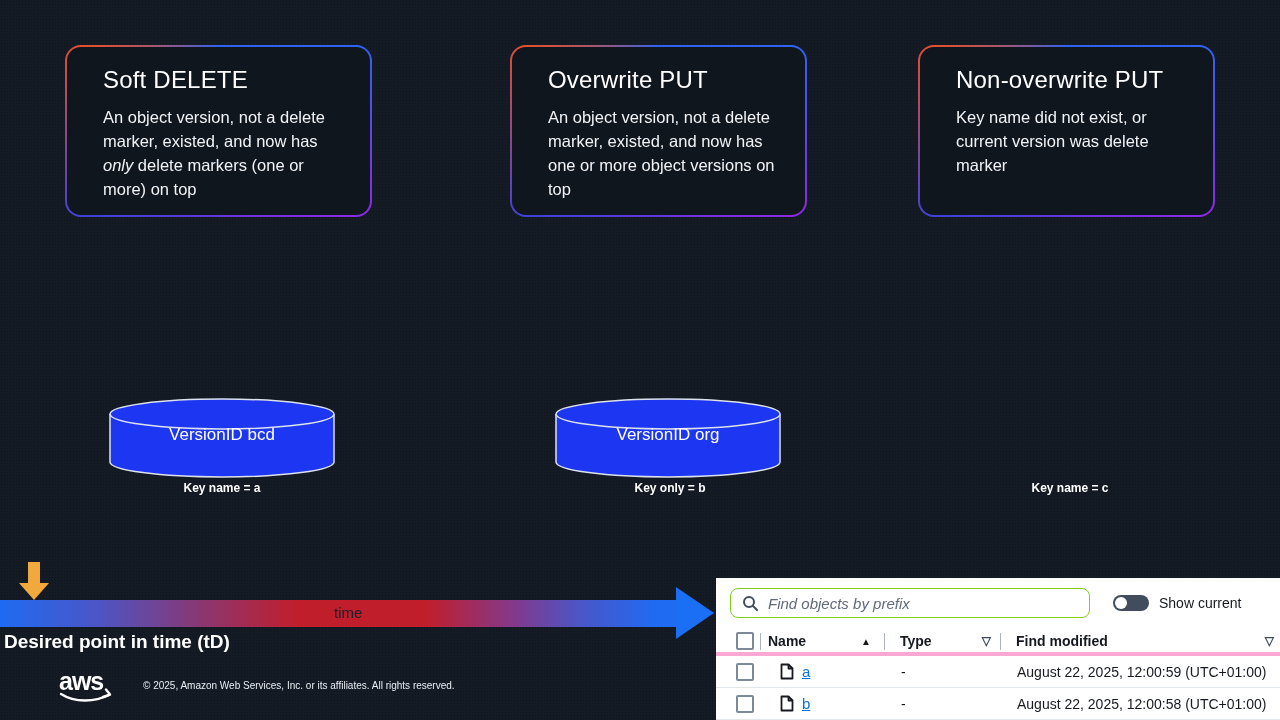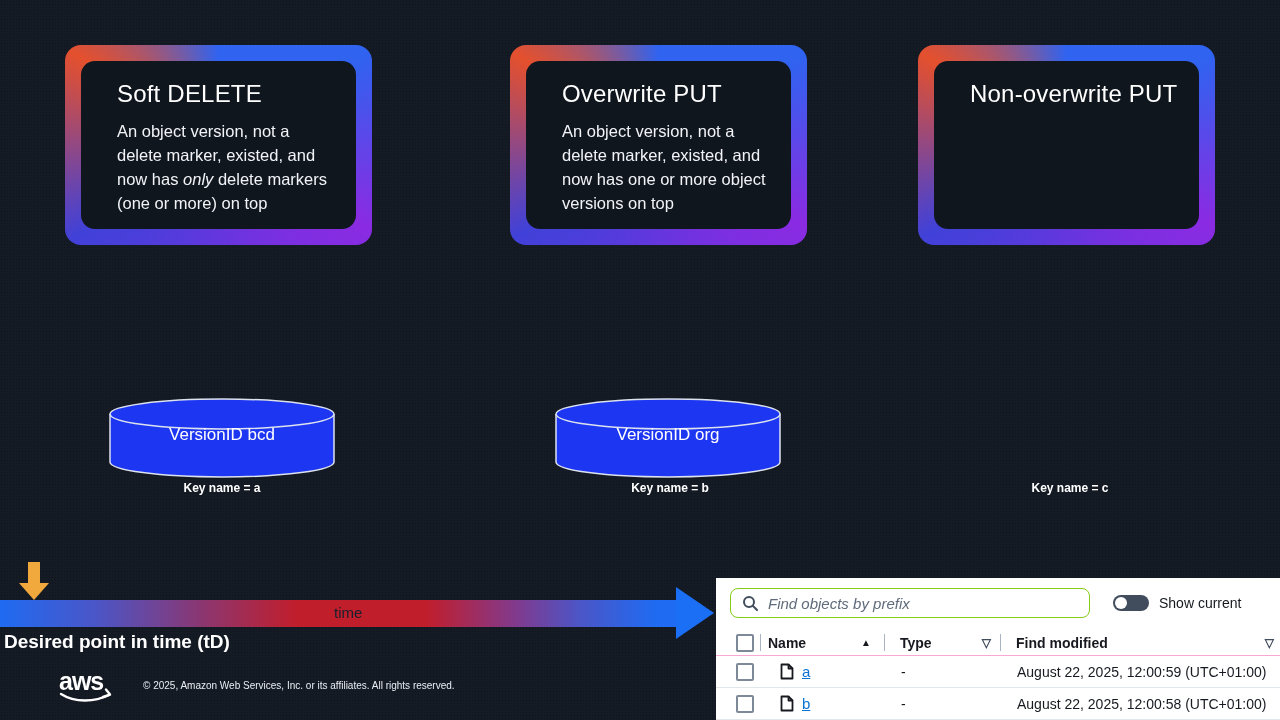--- a/index.html
+++ b/index.html
@@ -6,21 +6,21 @@
   .slide{
     position:relative;width:1280px;height:720px;overflow:hidden;
     background:#151b25;
     background-image:radial-gradient(rgba(0,0,0,.28) 1px, transparent 1px);
     background-size:3px 3px;
     font-family:"Liberation Sans",sans-serif;
     -webkit-font-smoothing:antialiased;
   }
   
   .card{
-    position:absolute;top:45px;height:200px;border-radius:16px;padding:16px;
+    position:absolute;top:45px;height:172px;border-radius:16px;padding:2px;
     background:conic-gradient(from 0deg,
       #2f63f0 16%, #8a2be2 33%, #4141d8 66%, #e4502d 84%, #2f63f0 100%);
     box-sizing:border-box;
   }
   .card-inner{
     width:100%;height:100%;border-radius:14px;background:#10161e;
     box-sizing:border-box;padding:19px 20px 0 36px;color:#fff;
   }
   .card-title{font-size:24px;font-weight:500;letter-spacing:.2px;margin:0 0 11px 0;color:#ffffff;}
   .card-body{font-size:16.5px;line-height:24px;color:#f1f3f7;max-width:272px;}
@@ -76,21 +76,21 @@
   }
   .search-box input::placeholder{font-style:italic;color:#5f6b7a;}
   .toggle{
     margin-left:23px;width:36px;height:16px;border-radius:9px;background:#414d5c;
     position:relative;flex:0 0 auto;cursor:pointer;
   }
   .toggle .knob{position:absolute;left:2px;top:2px;width:12px;height:12px;border-radius:50%;background:#fff;}
   .toggle-label{margin-left:10px;font-size:14px;color:#16191f;}
   .t-header{
     display:flex;align-items:center;position:absolute;left:0;top:52px;width:564px;height:26px;
-    font-weight:700;font-size:14px;border-bottom:1px solid #f9a8d4;box-sizing:border-box;
+    font-weight:700;font-size:14px;border-bottom:4px solid #f9a8d4;box-sizing:border-box;
   }
   .vdiv{width:1px;height:17px;background:#aab4c0;flex:0 0 auto;}
   .cell{display:flex;align-items:center;box-sizing:border-box;}
   .cell-check{flex:0 0 44px;padding-left:20px;}
   .cell-name{flex:0 0 123px;padding:0 13px 0 7px;justify-content:space-between;}
   .cell-type{flex:0 0 115px;padding:0 9px 0 15px;justify-content:space-between;}
   .cell-mod{flex:1;padding:0 6px 0 15px;justify-content:space-between;}
   .sort-ic{font-size:10px;color:#16191f;}
   .filter-ic{font-size:12px;color:#414d5c;font-weight:700;}
   .t-row{
@@ -123,41 +123,42 @@
   <div class="card" id="card-2">
     <div class="card-inner">
       <div class="card-title">Overwrite PUT</div>
       <div class="card-body">An object version, not a delete marker, existed, and now has one or more object versions on top</div>
     </div>
   </div>
 
   <div class="card" id="card-3">
     <div class="card-inner">
       <div class="card-title">Non-overwrite PUT</div>
+      <div class="card-body">Key name did not exist, or current version was delete marker</div>
     </div>
   </div>
 
   <div class="cyl" id="cyl-1">
     <svg width="228" height="84" viewBox="0 0 228 84">
       <path d="M2,17 L2,65 A112,15 0 0 0 226,65 L226,17" fill="#1c36f2" stroke="#dde2ef" stroke-width="1.5"></path>
       <ellipse cx="114" cy="17" rx="112" ry="15" fill="#1c36f2" stroke="#dde2ef" stroke-width="1.5"></ellipse>
     </svg>
     <div class="cyl-label">VersionID bcd</div>
   </div>
 
   <div class="cyl" id="cyl-2">
     <svg width="228" height="84" viewBox="0 0 228 84">
       <path d="M2,17 L2,65 A112,15 0 0 0 226,65 L226,17" fill="#1c36f2" stroke="#dde2ef" stroke-width="1.5"></path>
       <ellipse cx="114" cy="17" rx="112" ry="15" fill="#1c36f2" stroke="#dde2ef" stroke-width="1.5"></ellipse>
     </svg>
     <div class="cyl-label">VersionID org</div>
   </div>
 
   <div class="key-name" id="key-1">Key name = a</div>
-  <div class="key-name" id="key-2">Key name = b</div>
+  <div class="key-name" id="key-2">Key only = b</div>
   <div class="key-name" id="key-3">Key name = c</div>
 
   <div class="tl-marker">
     <svg width="30" height="40" viewBox="0 0 30 40">
       <rect x="9" y="0" width="12" height="22" fill="#f1a83c"></rect>
       <polygon points="0,21 30,21 15,38" fill="#f1a83c"></polygon>
     </svg>
   </div>
   <div class="tl-bar"></div>
   <div class="tl-head"></div>

